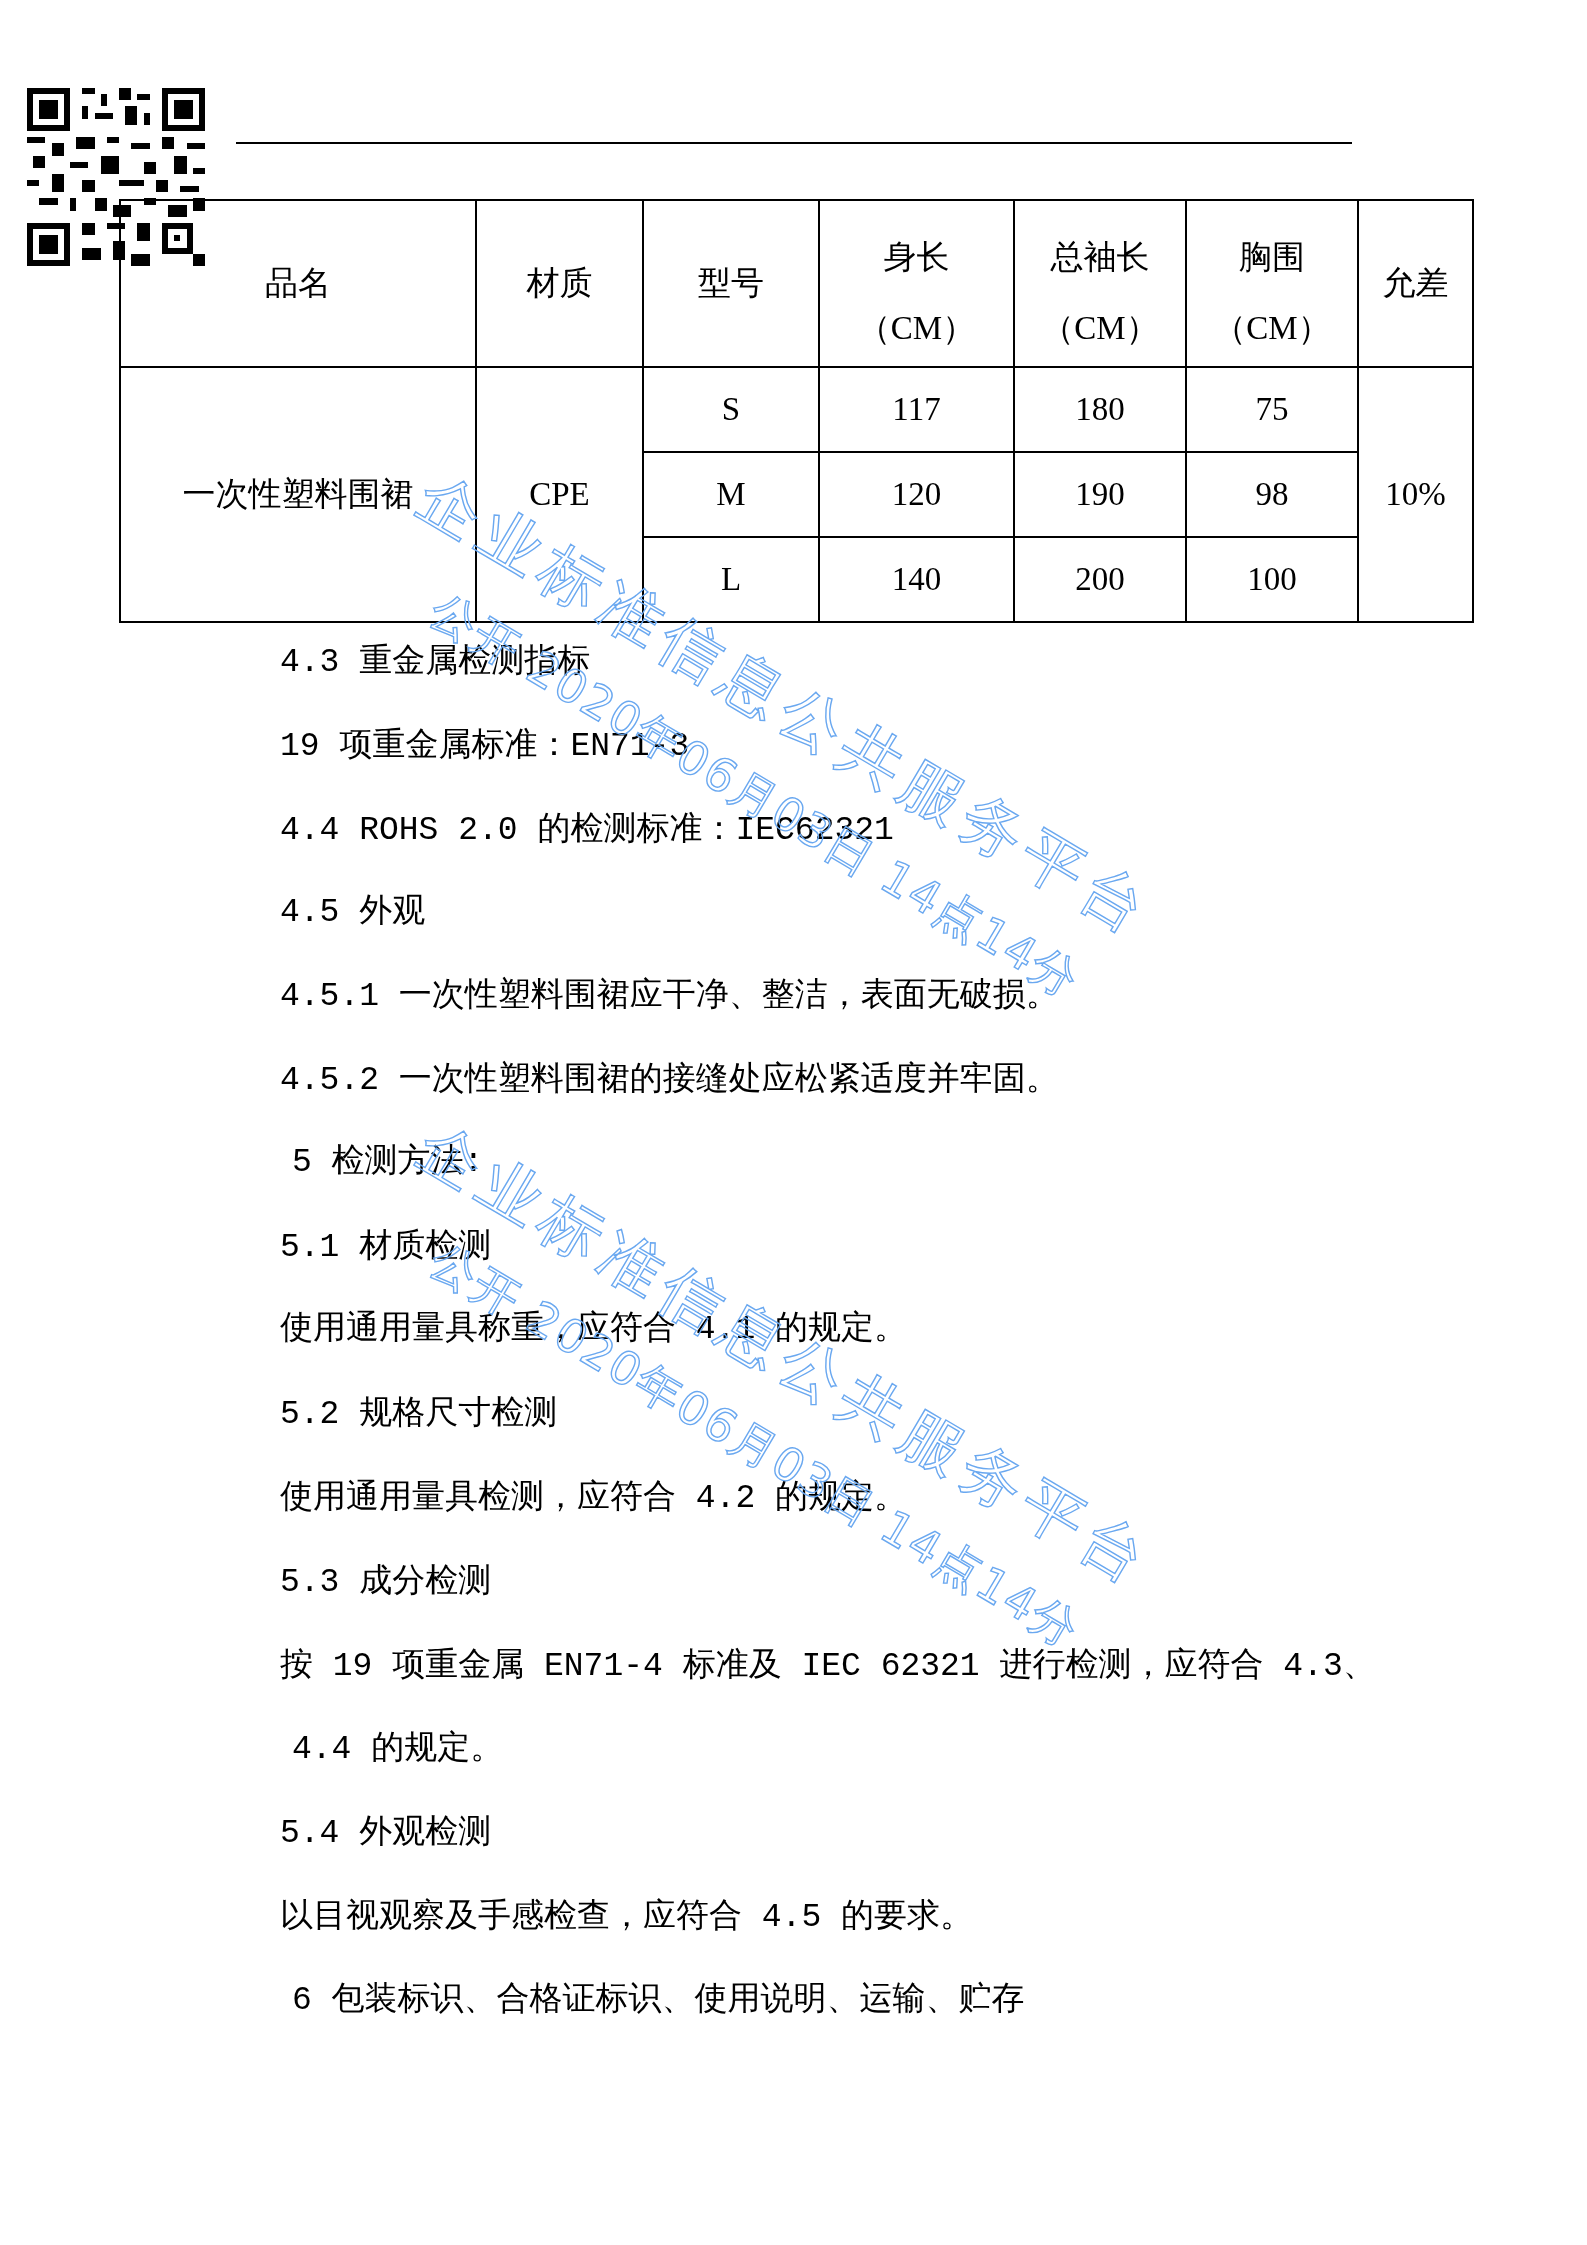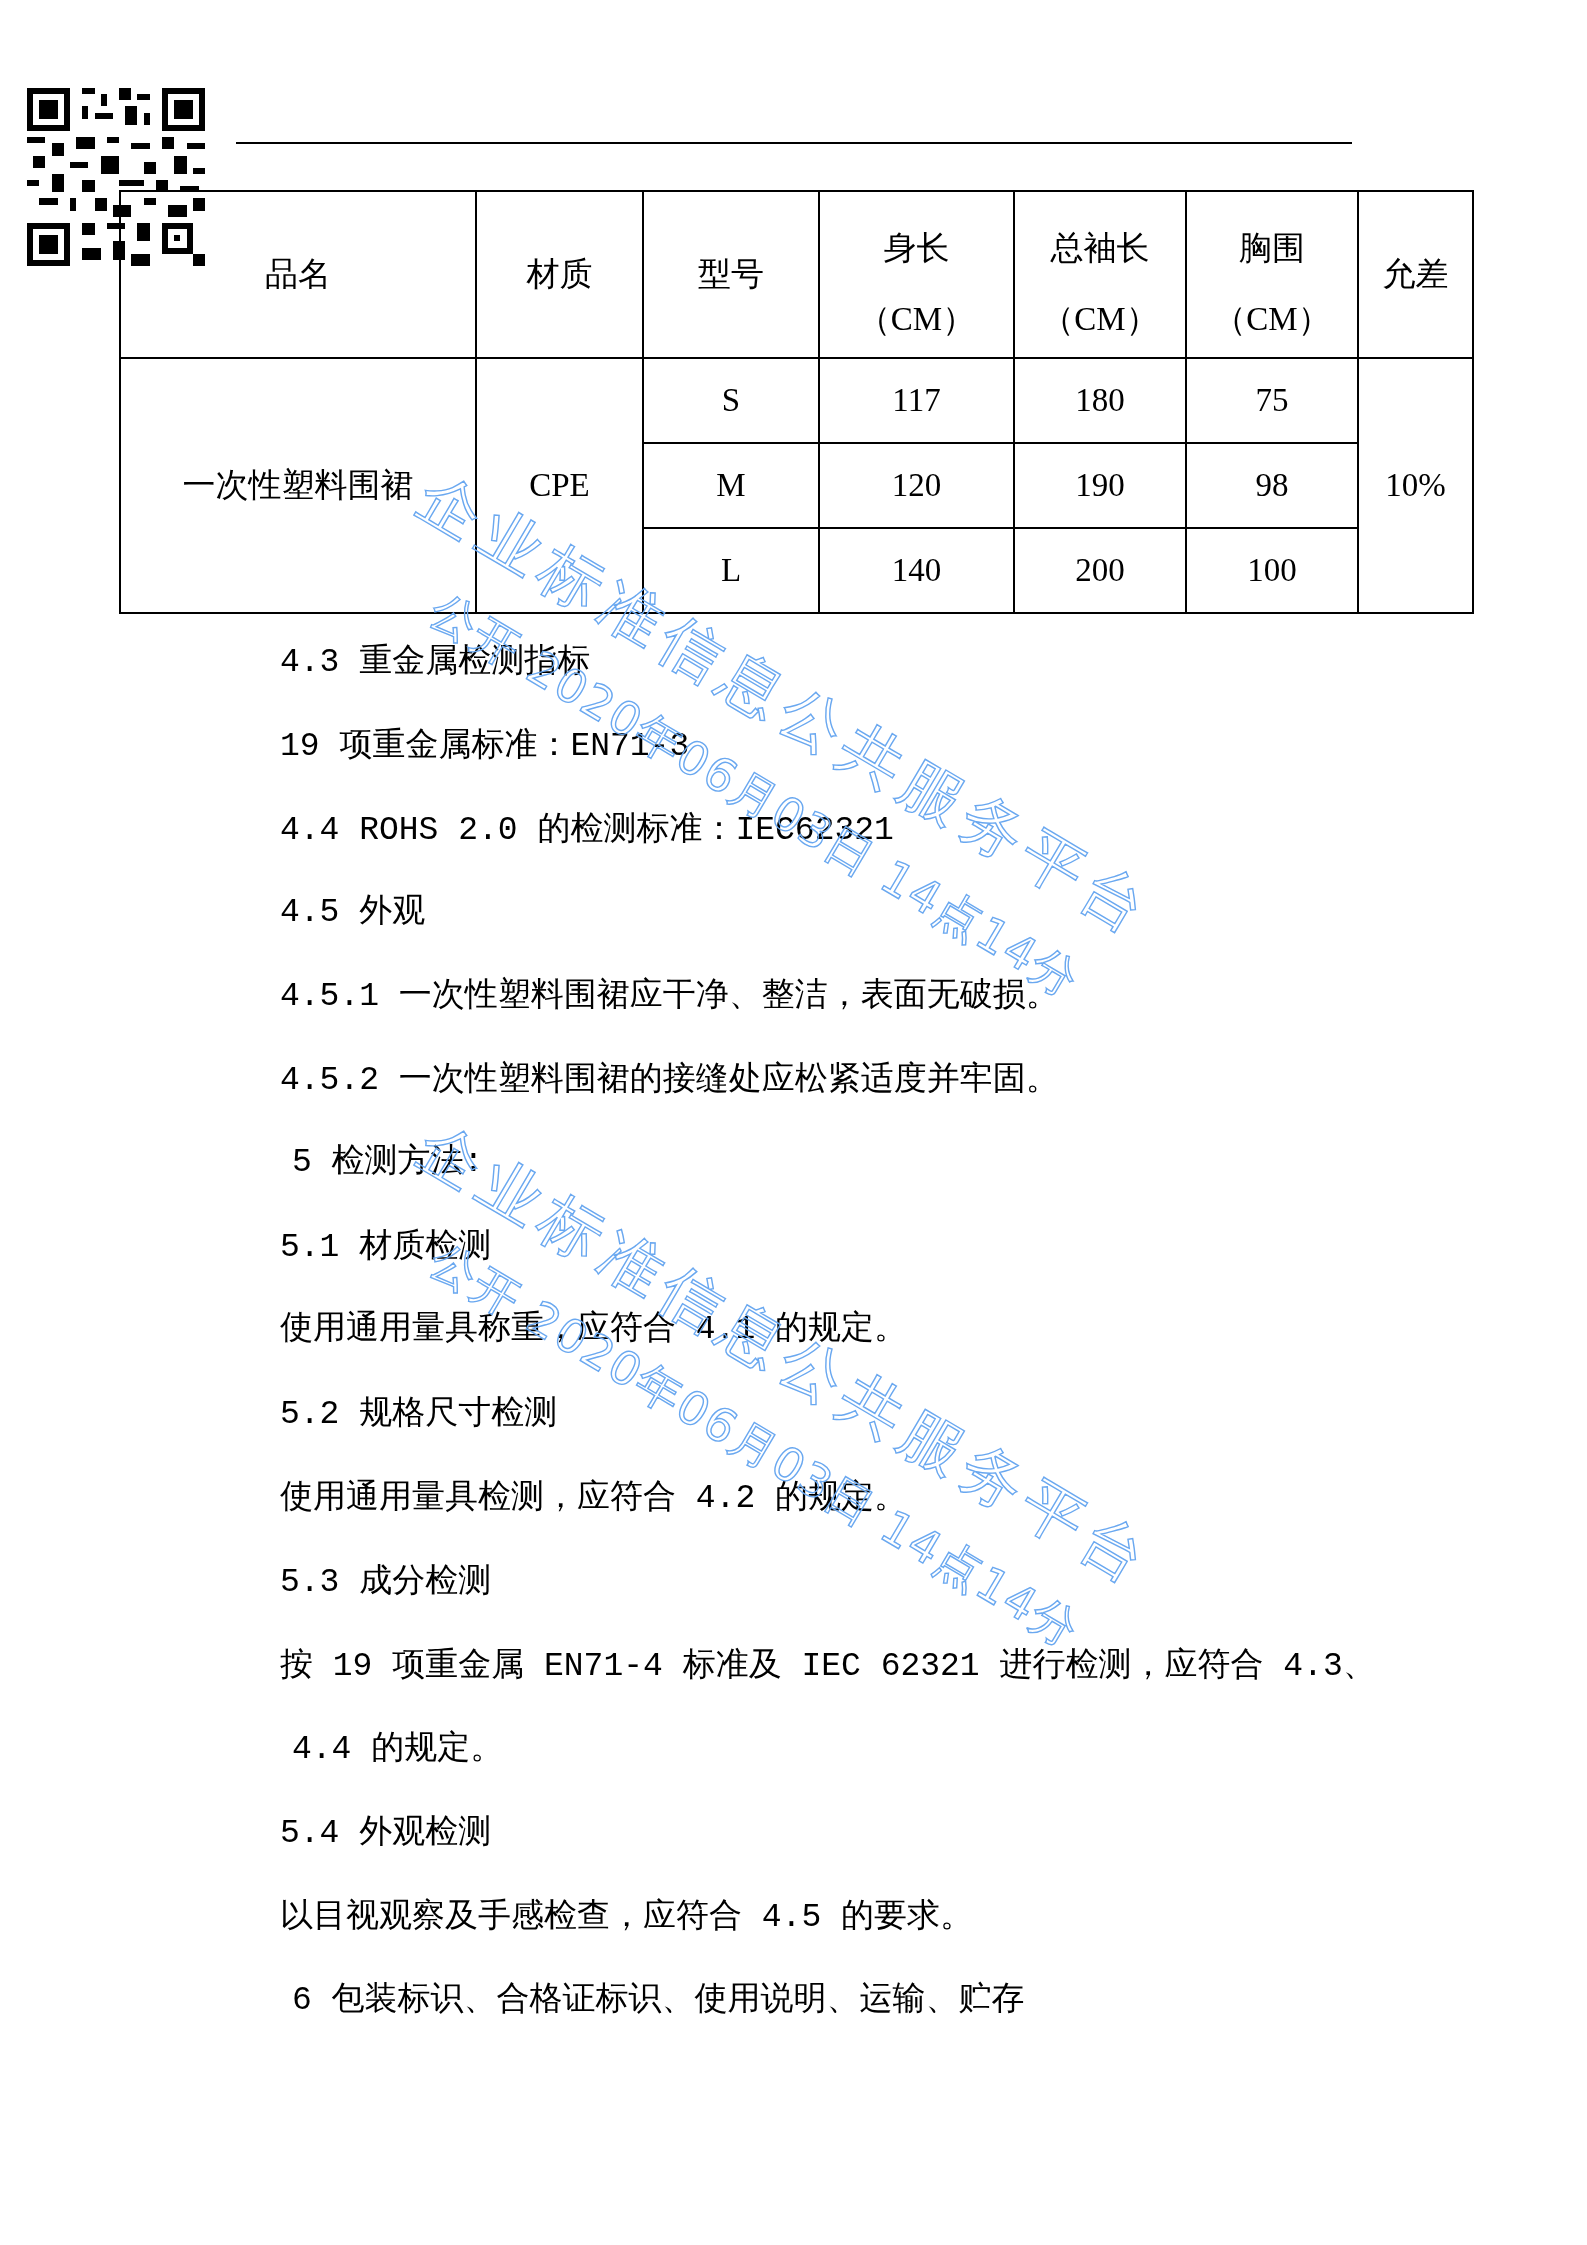--- a/index.html
+++ b/index.html
@@ -1,21 +1,21 @@
 <!DOCTYPE html>
 <html><head>
 <meta charset="utf-8">
 <style>
   html, body { margin:0; padding:0; background:#ffffff; }
   body { width:1587px; height:2245px; position:relative; overflow:hidden;
          font-family: "Liberation Serif", "DejaVu Serif", serif; color:#000; }
   .qr { position:absolute; left:27px; top:88px; width:178px; height:178px; }
   .header-rule { position:absolute; left:236px; top:142px; width:1116px; height:2px; background:#000; }
 
-  table.spec { position:absolute; left:119px; top:190px; width:1353px;
+  table.spec { position:absolute; left:119px; top:199px; width:1353px;
                border-collapse:collapse; table-layout:fixed; }
   table.spec td { border:2.5px solid #000; text-align:center; vertical-align:middle;
                   font-size:33px; padding:0; line-height:1; }
   table.spec tr.head td { height:165px; }
   table.spec tr.body td { height:83px; }
   .unit-cell .l1 { display:block; margin-top:19px; }
   .unit-cell .l2 { display:block; margin-top:38px; }
 
   .line { position:absolute; font-size:33px; white-space:nowrap; line-height:1;font-family:Liberation Mono, monospace; }
   .ind2 { left:280px; }

